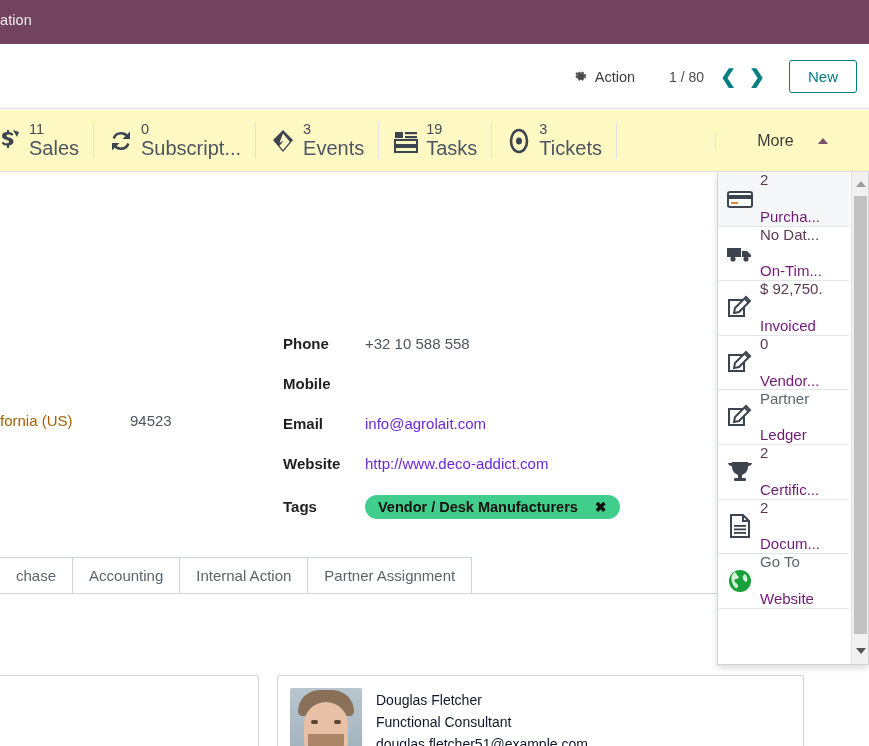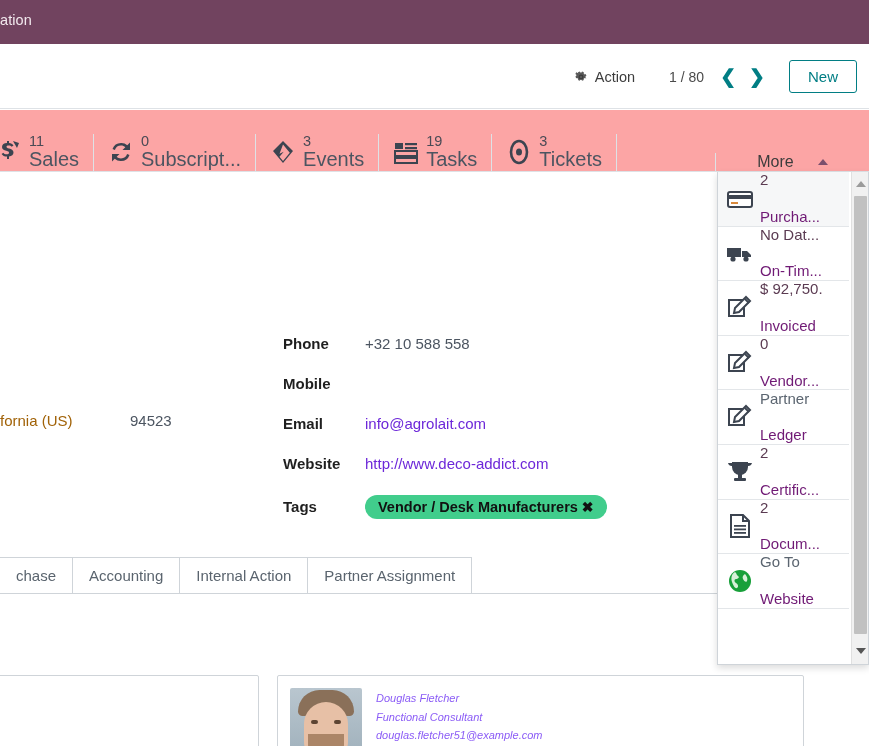--- a/index.html
+++ b/index.html
@@ -47,22 +47,22 @@
   .new-btn {
     margin-left: 24px; margin-right: -4px;
     border: 1px solid #017e84; color: #017e84; background: #fff;
     font-size: 15px; padding: 7px 18px; border-radius: 3px; cursor: pointer;
     white-space: nowrap;
   }
 
   
   .statbar {
     position: absolute; left: 0; top: 110px; width: 869px; height: 62px;
-    background: #fca5a5; border-bottom: 1px solid #dee2e6;
-    display: flex; align-items: flex-end;
+    background: #fef9c3; border-bottom: 1px solid #dee2e6;
+    display: flex; align-items: center;
   }
   .stat {
     position: relative;
     display: flex; align-items: center; gap: 7px;
     padding: 0 14px;
     border-right: 1px solid #dee2e6;
     cursor: pointer; flex: none;
   }
   .stat .sicon { width: 26px; height: 26px; flex: none; display:block; }
   .stat .stxt { display: flex; flex-direction: column; line-height: 1.08; }
@@ -86,21 +86,21 @@
   .fields { position: absolute; left: 283px; top: 163px; }
   .frow { display: flex; align-items: baseline; height: 40px; }
   .flabel { width: 82px; font-size: 15px; font-weight: bold; color: #1f1f1f; }
   .fval { font-size: 15px; color: #4c5561; }
   .fval.link { color: #6d28d9; }
 
   .addr-line { position: absolute; left: 0; top: 240px; font-size: 15px; color: #a16207; }
   .addr-zip { position: absolute; left: 130px; top: 240px; font-size: 15px; color: #4c5561; }
 
   .tag-chip {
-    display: inline-flex; align-items: center; gap: 4px;
+    display: inline-flex; align-items: center; gap: 17px;
     background: #41cd8c; color: #111; border-radius: 14px;
     padding: 4px 13px; font-size: 14.5px; font-weight: bold;
     white-space: nowrap;
   }
   .tag-x { font-size: 14px; font-weight: bold; cursor: pointer; color:#111; }
 
   
   .tabs {
     position: absolute; left: 0; top: 385px; width: 718px; height: 37px;
     border-bottom: 1px solid #cfd4d9;
@@ -128,21 +128,21 @@
     width: 72px; height: 72px; flex: none; border-radius: 2px;
     background: linear-gradient(#b9c6cf, #9fb0bb);
     position: relative; overflow: hidden;
   }
   .avatar .hair { position:absolute; left:8px; top:2px; width:56px; height:26px; background:#8a7059; border-radius:28px 28px 6px 6px; }
   .avatar .face { position:absolute; left:14px; top:14px; width:44px; height:58px; background:#e7c0a6; border-radius:22px 22px 18px 18px; }
   .avatar .beard { position:absolute; left:18px; top:46px; width:36px; height:28px; background:#a07a5c; border-radius:0 0 18px 18px; opacity:.85;}
   .avatar .eyeL, .avatar .eyeR { position:absolute; top:32px; width:7px; height:4px; background:#5d4433; border-radius:2px; }
   .avatar .eyeL { left:21px; } .avatar .eyeR { left:44px; }
   .card-lines { display: flex; flex-direction: column; gap: 6px; padding-top: 4px; }
-  .cl { font-size: 11px; color: #8b5cf6; line-height: 1.15; font-style: italic; }
+  .cl { font-size: 14px; color: #0f172a; line-height: 1.15; }
 
   
   .dropdown {
     position: absolute; left: 717px; top: 172px; width: 152px; height: 493px;
     background: #fff; border: 1px solid #cfd4d9; border-top: none;
     box-shadow: 0 3px 7px rgba(0,0,0,.14);
     overflow: hidden; z-index: 40;
   }
   .dd-list { position: absolute; left: 0; top: 0; width: 131px; }
   .dd-item {

